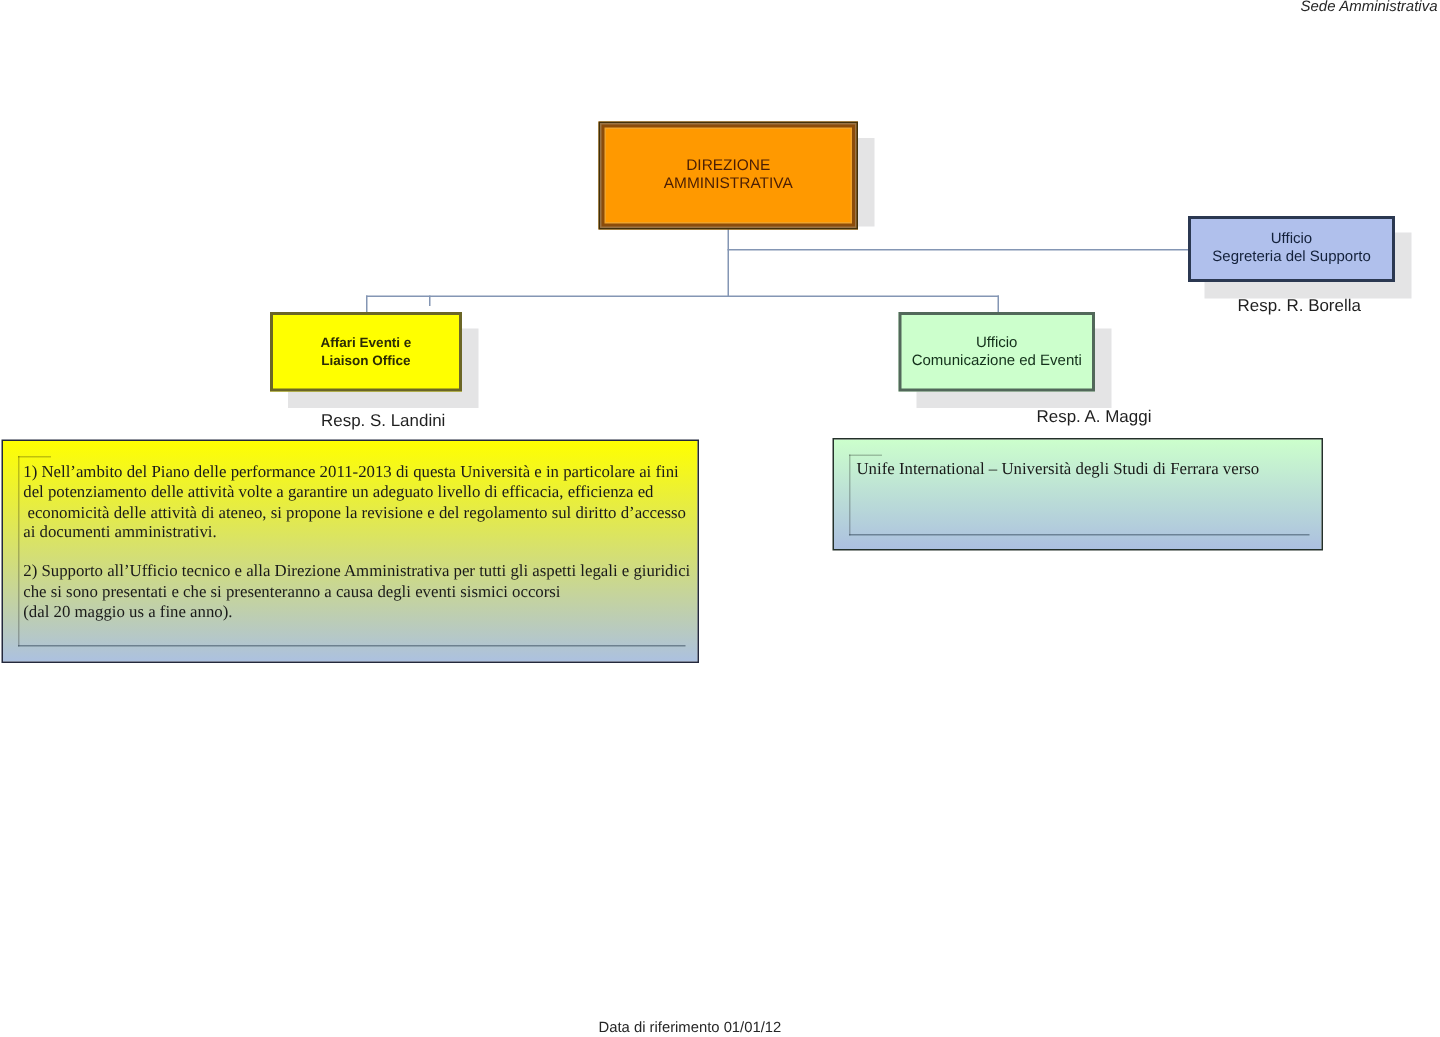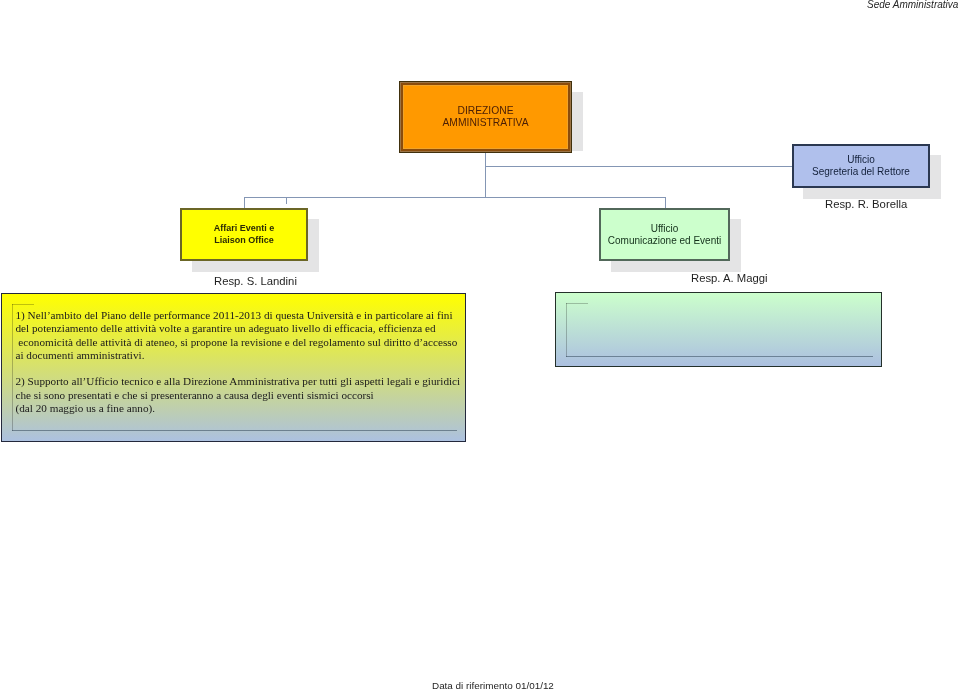--- a/index.html
+++ b/index.html
@@ -1,21 +1,21 @@
 <!DOCTYPE html>
 <html><head>
 <meta charset="utf-8">
 <style>
   html,body{margin:0;padding:0;}
   body{width:960px;height:691px;background:#ffffff;position:relative;overflow:hidden;
        font-family:"Liberation Sans",sans-serif;-webkit-font-smoothing:antialiased;}
   .abs{position:absolute;}
 
   #sede-label{left:867px;top:-1px;font-size:10px;color:#262626;white-space:nowrap;letter-spacing:0px;font-style:italic;}
-  #footer-date{left:399px;top:680px;font-size:9.9px;color:#262626;white-space:nowrap;letter-spacing:0px;margin-left:33px;}
+  #footer-date{left:399px;top:680px;font-size:9.9px;color:#262626;white-space:nowrap;letter-spacing:0px;}
 
   
   .node{position:absolute;box-sizing:border-box;display:flex;align-items:center;
         justify-content:center;text-align:center;}
   .node .lbl{line-height:11.6px;}
   .shadow{position:absolute;background:#e4e4e5;}
   .resp{position:absolute;font-size:11.3px;color:#1f1f1f;white-space:nowrap;}
 
   #box-direzione{left:399px;top:81px;width:173px;height:72px;background:#ff9900;
      border:1px solid #40300c;color:#4a1e05;font-size:10.3px;
@@ -96,21 +96,21 @@
 <div class="node" id="box-direzione">
   <div class="lbl">
     <span>DIREZIONE</span><br>
     <span>AMMINISTRATIVA</span>
   </div>
 </div>
 
 <div class="node" id="box-rettore">
   <div class="lbl">
     <span>Ufficio</span><br>
-    <span>Segreteria del Rettore</span>
+    <span>Segreteria del Supporto</span>
   </div>
 </div>
 
 <div class="node" id="box-affari">
   <div class="lbl">
     <span>Affari Eventi e</span><br>
     <span>Liaison Office</span>
   </div>
 </div>
 
@@ -129,16 +129,16 @@
   <div class="fr fr-l"></div>
   <div class="fr fr-t"></div>
   <div class="fr fr-b"></div>
   <div class="txt"><div>1) Nell’ambito del Piano delle performance 2011-2013 di questa Università e in particolare ai fini</div><div>del potenziamento delle attività volte a garantire un adeguato livello di efficacia, efficienza ed</div><div> economicità delle attività di ateneo, si propone la revisione e del regolamento sul diritto d’accesso</div><div>ai documenti amministrativi.</div><div>&nbsp;</div><div>2) Supporto all’Ufficio tecnico e alla Direzione Amministrativa per tutti gli aspetti legali e giuridici</div><div>che si sono presentati e che si presenteranno a causa degli eventi sismici occorsi</div><div>(dal 20 maggio us a fine anno).</div></div>
 </div>
 
 <div class="panel" id="panel-right">
   <div class="fr fr-l"></div>
   <div class="fr fr-t"></div>
   <div class="fr fr-b"></div>
-  <div class="txt"></div>
+  <div class="txt"><div>Unife International – Università degli Studi di Ferrara verso</div></div>
 </div>
 
 <div class="abs" id="footer-date">Data di riferimento 01/01/12</div>
 
 </body></html>

